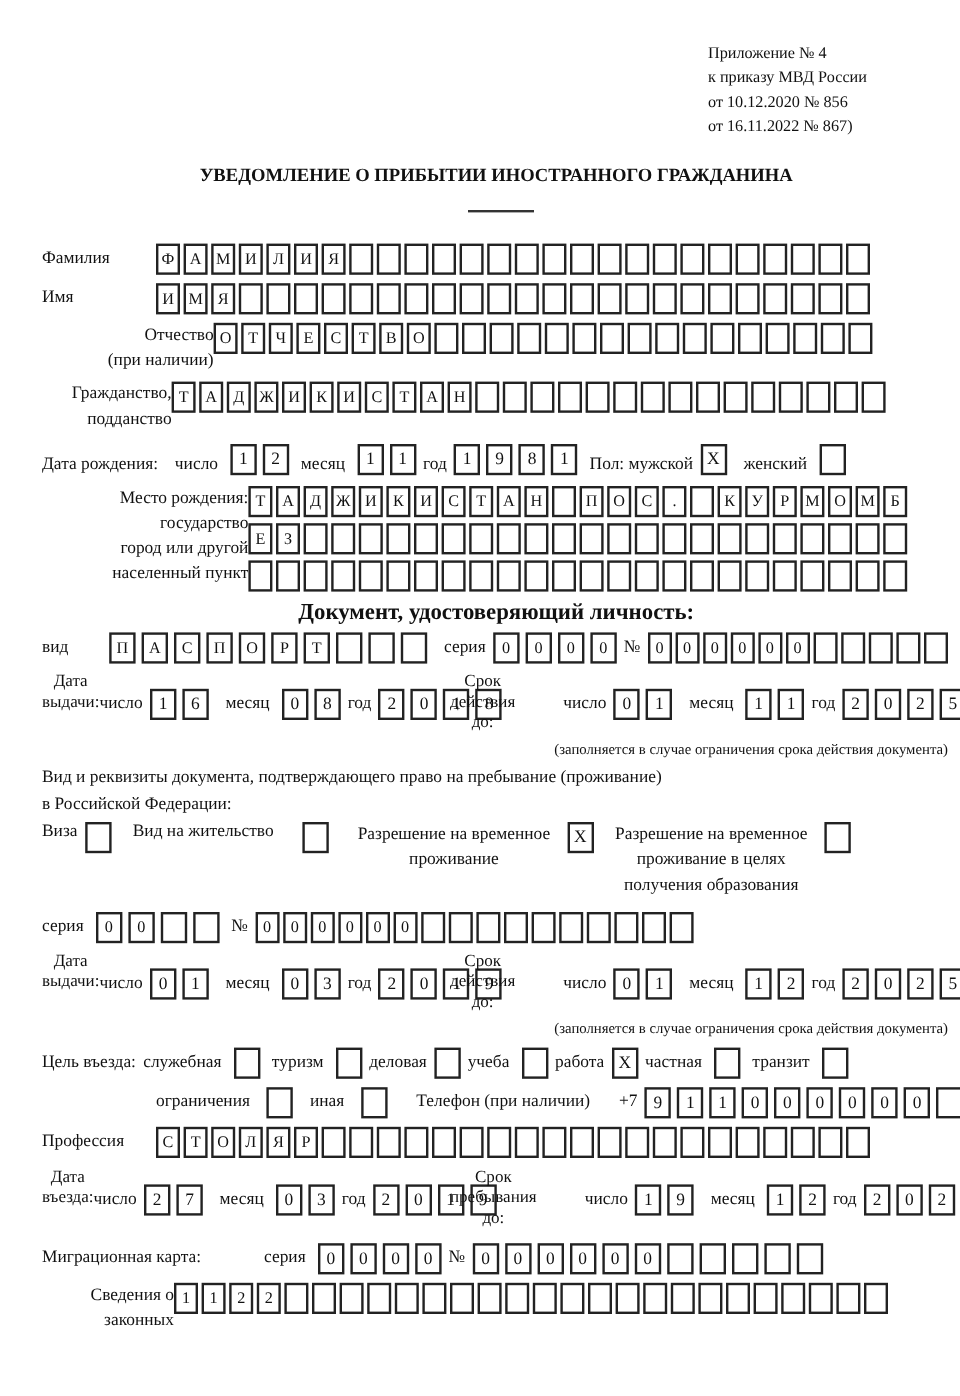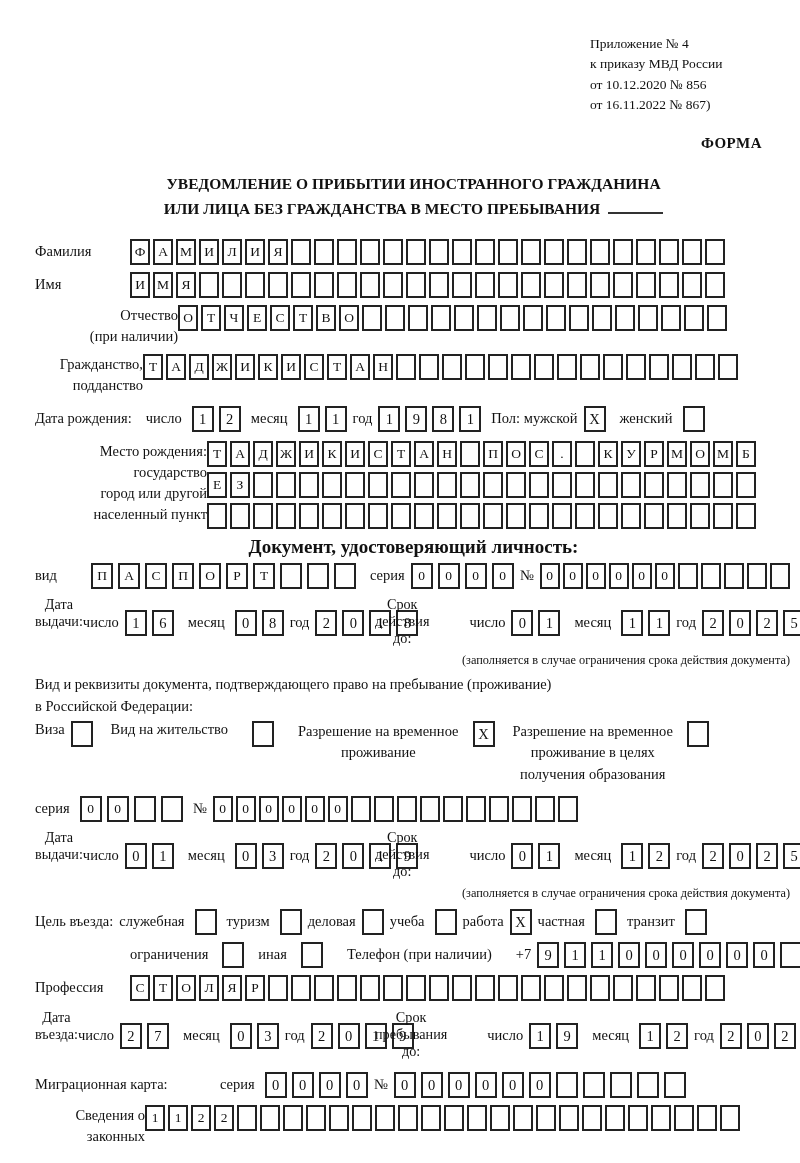--- a/index.html
+++ b/index.html
@@ -47,25 +47,24 @@
 
 <div class="page">
 
   <div class="annex">
     <div>Приложение № 4</div>
     <div>к приказу МВД России</div>
     <div>от 10.12.2020 № 856</div>
     <div>от 16.11.2022 № 867)</div>
   </div>
 
-  <div class="forma">ФОРМА</div>
 
   <div class="title">
     <div>УВЕДОМЛЕНИЕ О ПРИБЫТИИ ИНОСТРАННОГО ГРАЖДАНИНА</div>
-    <div><span>ИЛИ ЛИЦА БЕЗ ГРАЖДАНСТВА В МЕСТО ПРЕБЫВАНИЯ</span><span class="uline"></span></div>
+    <div><span class="uline"></span></div>
   </div>
 
 
   <div class="formbody">
 
     <div class="row">
       <div class="lbl w95">Фамилия</div>
       <div class="cells std">
           <span class="cell">Ф</span>
           <span class="cell">А</span>
@@ -189,21 +188,21 @@
           <span class="cell"></span>
           <span class="cell"></span>
           <span class="cell"></span>
           <span class="cell"></span>
           <span class="cell"></span>
           <span class="cell"></span>
           <span class="cell"></span>
         </div>
     </div>
 
-    <div class="row" style="margin-top:10px;">
+    <div class="row" style="margin-top:10px;align-items:flex-end;">
       <span class="lbl mr14">Дата рождения:</span>
       <span class="lbl mr10">число</span>
       <div class="cells date mr10">
           <span class="cell">1</span>
           <span class="cell">2</span>
         </div>
       <span class="lbl mr10">месяц</span>
       <div class="cells date mr6">
           <span class="cell">1</span>
           <span class="cell">1</span>

